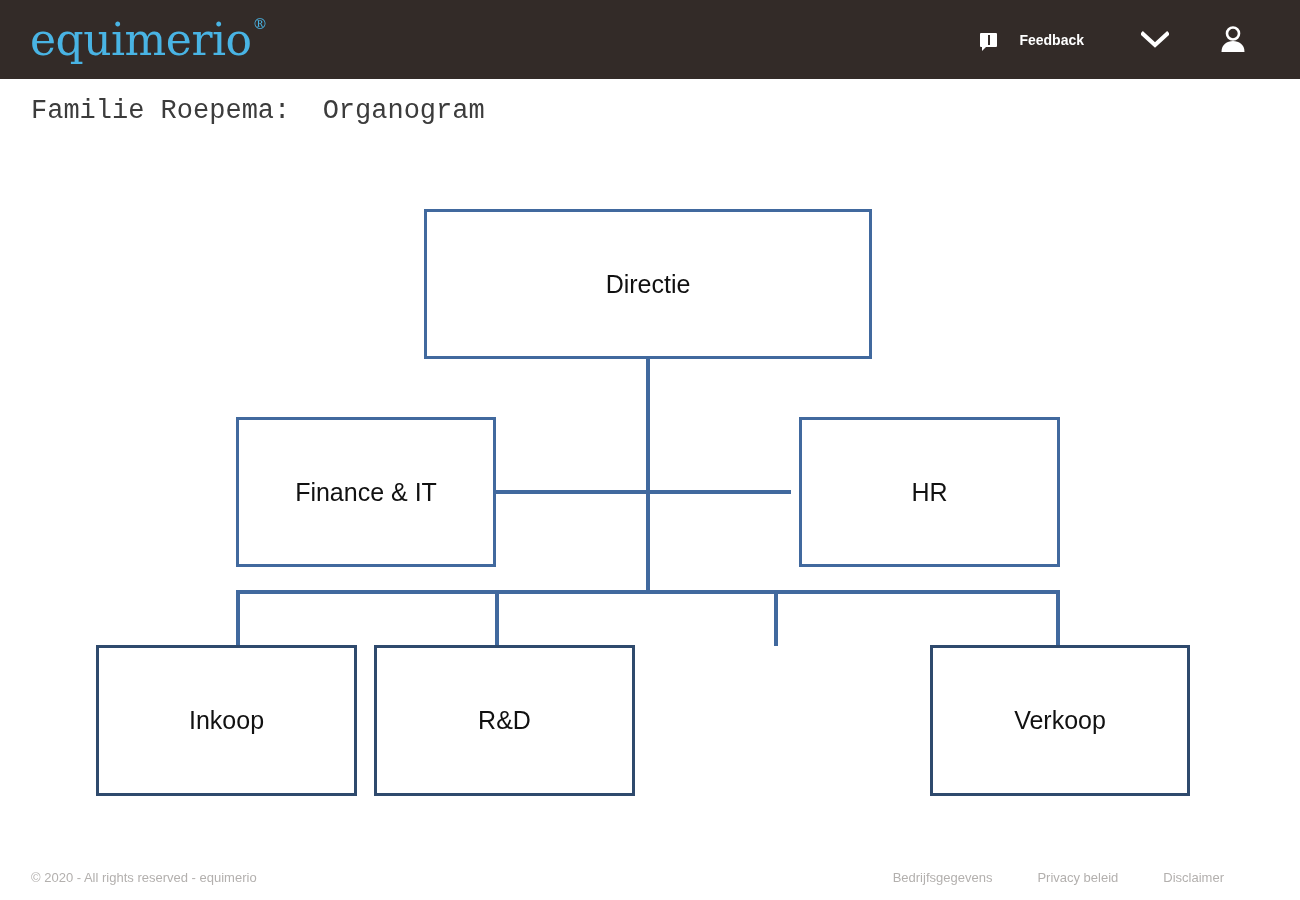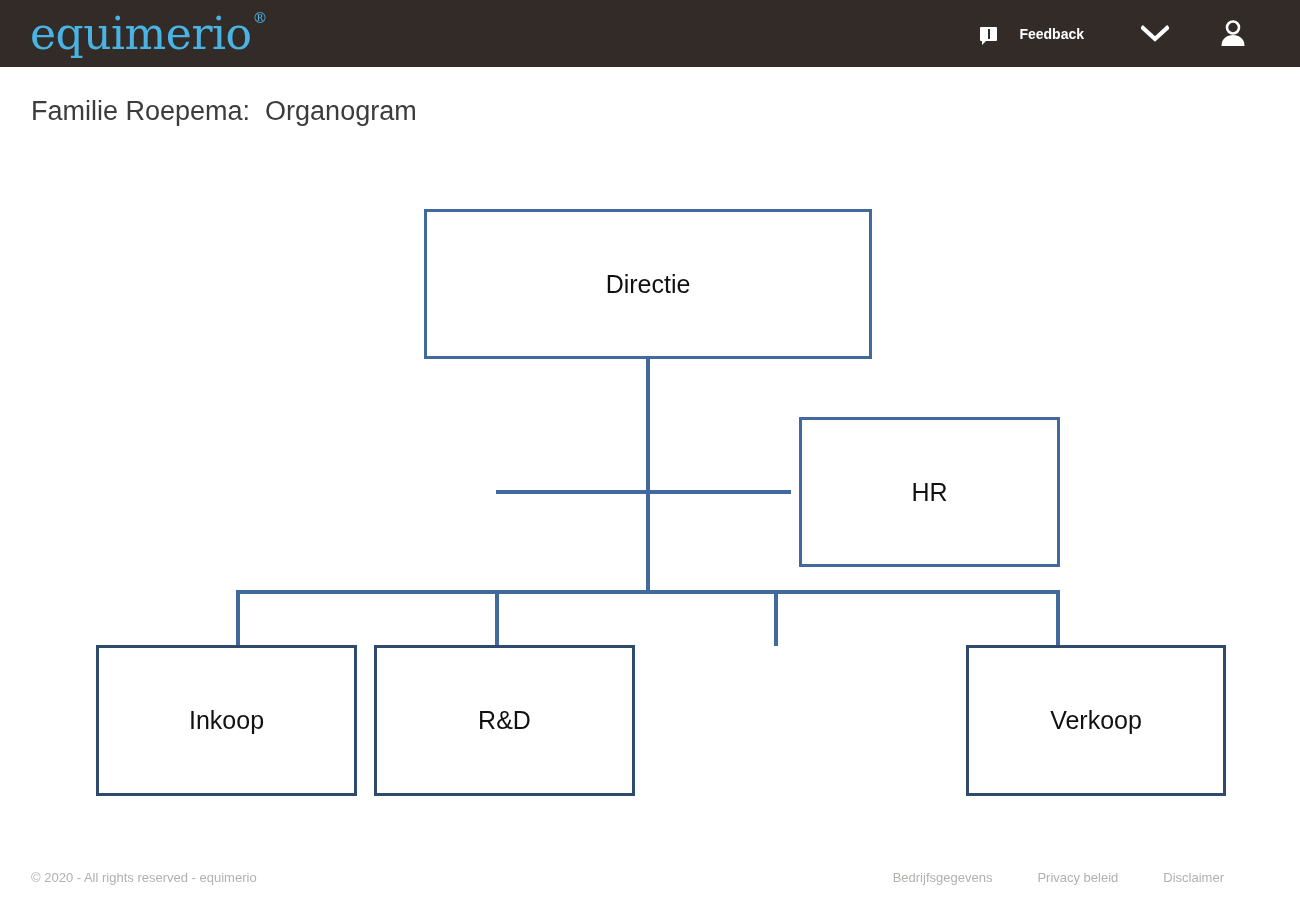--- a/index.html
+++ b/index.html
@@ -7,21 +7,21 @@
     margin: 0; padding: 0;
     width: 1300px; height: 900px;
     background: #ffffff;
     font-family: "Liberation Sans", sans-serif;
     overflow: hidden;
   }
 
   
   .topbar {
     position: absolute; left: 0; top: 0;
-    width: 1300px; height: 67px;
+    width: 1300px; height: 79px;
     background: #332b28;
     display: flex; align-items: center;
   }
   .logo {
     margin-left: 30px;
     font-family: "DejaVu Serif", "Liberation Serif", serif;
     font-size: 44px;
     font-weight: 400;
     color: #49b4e4;
     letter-spacing: -0.5px;
@@ -85,21 +85,21 @@
   .avatar {
     margin-left: 44px; margin-right: 50px;
     width: 34px; height: 34px;
     display: flex; align-items: center; justify-content: center;
     cursor: pointer;
   }
 
   
   .page-title {
     position: absolute; left: 31px; top: 96px;
-    font-family: Liberation Sans, sans-serif;
+    font-family: Liberation Mono, monospace;
     font-size: 27px;
     color: #3c3c3c;
     font-weight: 400;
     white-space: pre;
   }
 
   
   .chart {
     position: absolute;
     left: 0; top: 0;
@@ -117,21 +117,21 @@
   }
   .tier1, .tier2 { border: 3px solid #41699e; }
   .tier3 { border: 3px solid #2f4a6d; }
 
   #n-directie { left: 424px;  top: 209px; width: 448px; height: 150px; }
   #n-finance  { left: 236px;  top: 417px; width: 260px; height: 150px; }
   #n-hr       { left: 791px;  top: 417px; width: 261px; height: 150px; margin-left: 8px; }
   #n-inkoop   { left: 96px;   top: 645px; width: 261px; height: 151px; }
   #n-rd       { left: 374px;  top: 645px; width: 261px; height: 151px; }
   #n-produktie{ left: 653px;  top: 645px; width: 259px; height: 151px; }
-  #n-verkoop  { left: 966px;  top: 645px; width: 260px; height: 151px; }
+  #n-verkoop  { left: 930px;  top: 645px; width: 260px; height: 151px; }
 
   .conn { position: absolute; background: #41699e; }
 
   
   #c-spine      { left: 646px; top: 359px; width: 4px; height: 234px; }
   
   #c-tier2-bar  { left: 496px; top: 490px; width: 295px; height: 4px; }
   
   #c-dist-bar   { left: 236px; top: 590px; width: 824px; height: 4px; }
   
@@ -193,20 +193,23 @@
   <div class="conn" id="c-spine"></div>
   <div class="conn" id="c-tier2-bar"></div>
   <div class="conn" id="c-dist-bar"></div>
   <div class="conn" id="c-drop-1"></div>
   <div class="conn" id="c-drop-2"></div>
   <div class="conn" id="c-drop-3"></div>
   <div class="conn" id="c-drop-4"></div>
 
   <div class="node tier1" id="n-directie">
       <span>Directie</span>
+    </div>
+  <div class="node tier2" id="n-finance">
+      <span>Finance &amp; IT</span>
     </div>
   <div class="node tier2" id="n-hr">
       <span>HR</span>
     </div>
   <div class="node tier3" id="n-rd">
       <span>R&amp;D</span>
     </div>
   <div class="node tier3" id="n-inkoop">
       <span>Inkoop</span>
     </div>

